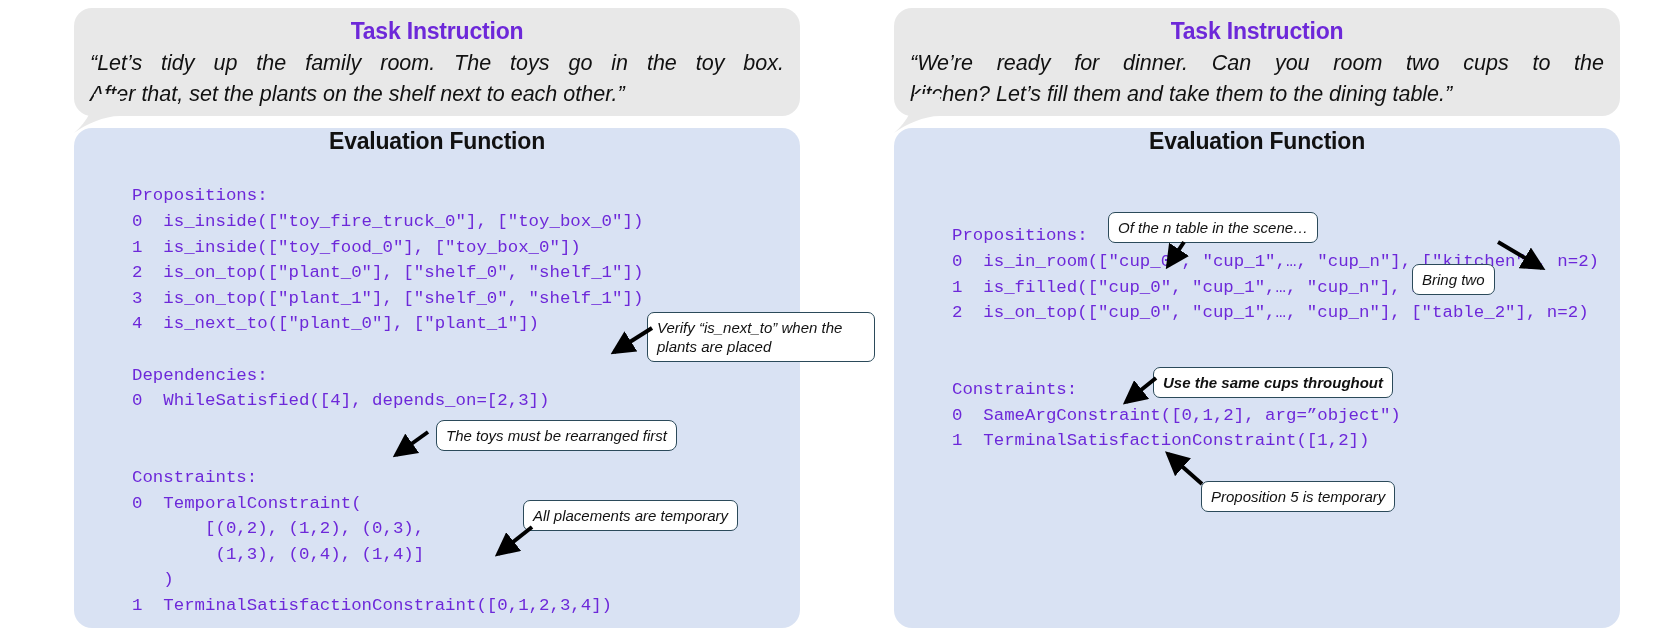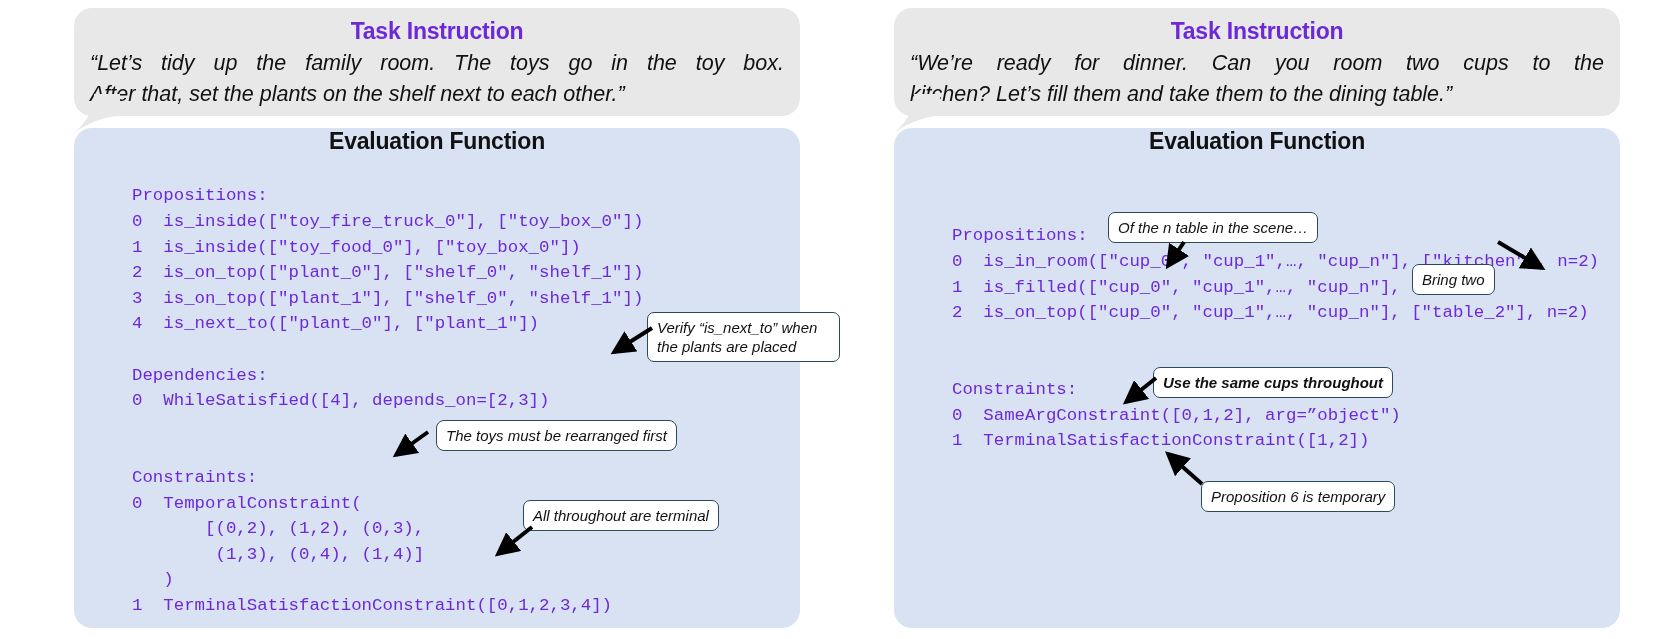--- a/index.html
+++ b/index.html
@@ -162,21 +162,21 @@
 
 
 Constraints:
 0  TemporalConstraint(
        [(0,2), (1,2), (0,3),
         (1,3), (0,4), (1,4)]
    )
 1  TerminalSatisfactionConstraint([0,1,2,3,4])</pre>
     </div>
 
-    <div class="callout multi" style="left:605px; top:312px; width:193px;">
+    <div class="callout multi" style="left:605px; top:312px; width:228px;">
       <span>Verify “is_next_to” when</span>
       <span>the plants are placed</span>
     </div>
     <svg class="arrow" style="left:558px; top:322px;" width="60" height="50" viewBox="0 0 60 50">
       <defs>
         <marker id="ah1" markerWidth="6" markerHeight="6" refX="5" refY="3" orient="auto">
           <path d="M0,0 L6,3 L0,6 z" fill="#000000"></path>
         </marker>
       </defs>
       <line x1="52" y1="6" x2="14" y2="30" stroke="#000000" stroke-width="4" marker-end="url(#ah1)"></line>
@@ -188,21 +188,21 @@
     <svg class="arrow" style="left:340px; top:427px;" width="55" height="50" viewBox="0 0 55 50">
       <defs>
         <marker id="ah2" markerWidth="6" markerHeight="6" refX="5" refY="3" orient="auto">
           <path d="M0,0 L6,3 L0,6 z" fill="#000000"></path>
         </marker>
       </defs>
       <line x1="46" y1="5" x2="14" y2="28" stroke="#000000" stroke-width="4" marker-end="url(#ah2)"></line>
     </svg>
 
     <div class="callout" style="left:481px; top:500px;">
-      <span>All  throughout are terminal</span>
+      <span>All  placements are temporary</span>
     </div>
     <svg class="arrow" style="left:440px; top:522px;" width="60" height="50" viewBox="0 0 60 50">
       <defs>
         <marker id="ah3" markerWidth="6" markerHeight="6" refX="5" refY="3" orient="auto">
           <path d="M0,0 L6,3 L0,6 z" fill="#000000"></path>
         </marker>
       </defs>
       <line x1="50" y1="5" x2="16" y2="32" stroke="#000000" stroke-width="4" marker-end="url(#ah3)"></line>
     </svg>
 
@@ -264,21 +264,21 @@
     <svg class="arrow" style="left:250px; top:375px;" width="55" height="50" viewBox="0 0 55 50">
       <defs>
         <marker id="ah6" markerWidth="6" markerHeight="6" refX="5" refY="3" orient="auto">
           <path d="M0,0 L6,3 L0,6 z" fill="#000000"></path>
         </marker>
       </defs>
       <line x1="44" y1="3" x2="14" y2="27" stroke="#000000" stroke-width="4" marker-end="url(#ah6)"></line>
     </svg>
 
     <div class="callout" style="left:339px; top:481px;">
-      <span>Proposition 6 is temporary</span>
+      <span>Proposition 5 is temporary</span>
     </div>
     <svg class="arrow" style="left:290px; top:448px;" width="60" height="50" viewBox="0 0 60 50">
       <defs>
         <marker id="ah7" markerWidth="6" markerHeight="6" refX="5" refY="3" orient="auto">
           <path d="M0,0 L6,3 L0,6 z" fill="#000000"></path>
         </marker>
       </defs>
       <line x1="50" y1="36" x2="16" y2="6" stroke="#000000" stroke-width="4" marker-end="url(#ah7)"></line>
     </svg>
 

